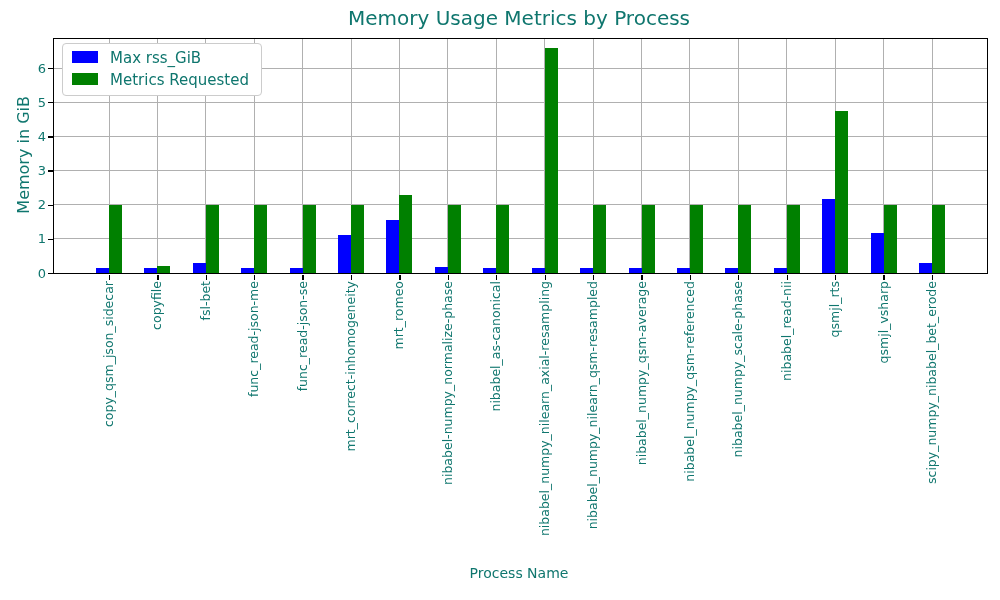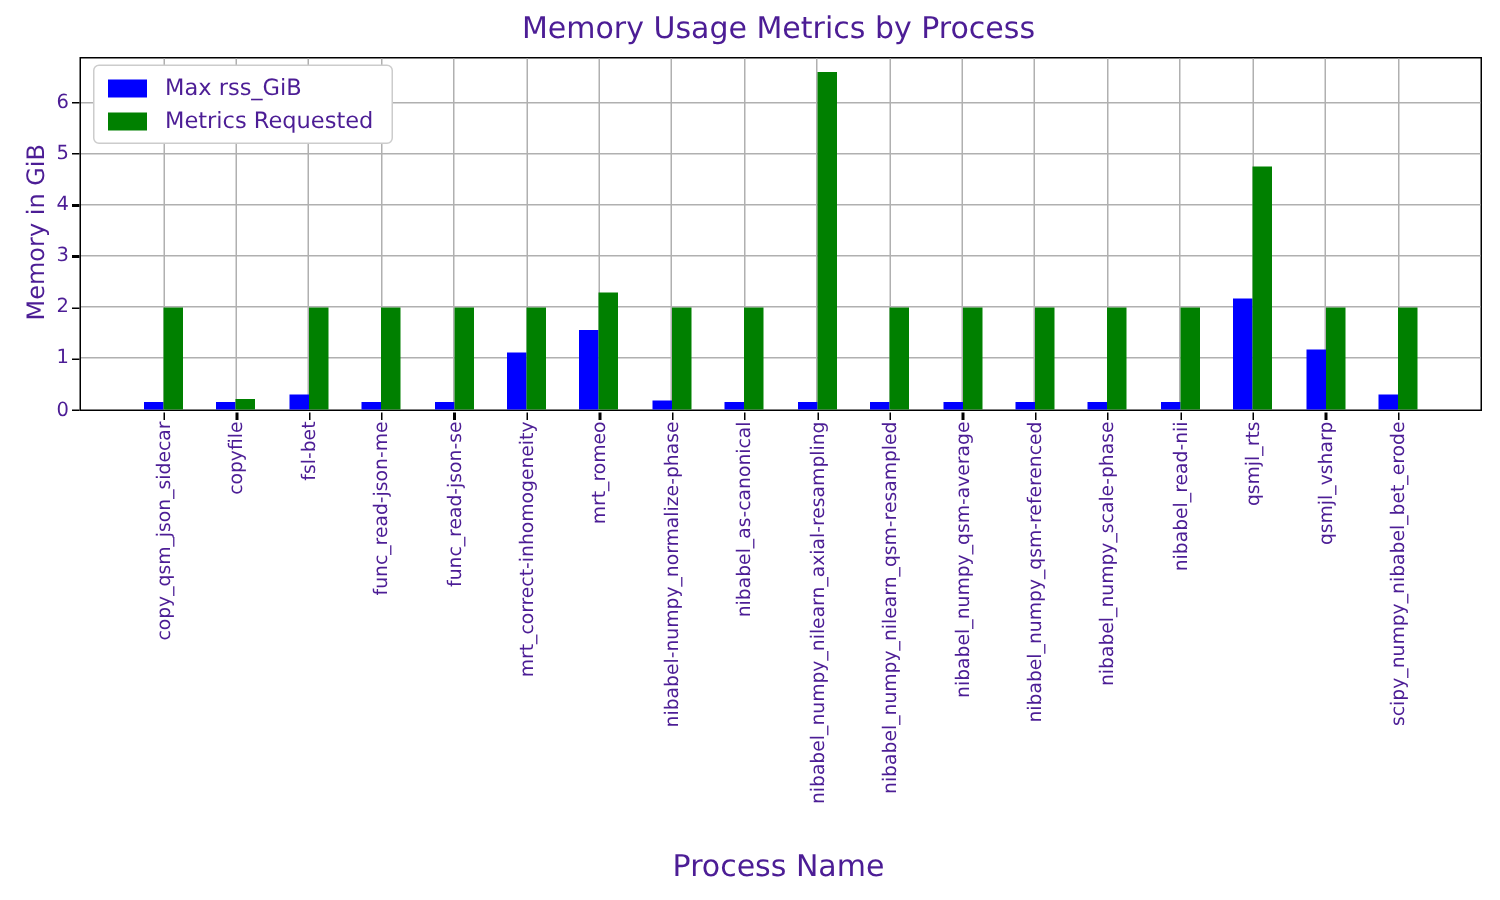--- a/index.html
+++ b/index.html
@@ -2,21 +2,21 @@
 <html><head>
 <meta charset="utf-8">
 <style>
   html, body { margin: 0; padding: 0; background: #fff; }
   #fig {
     position: relative;
     width: 1000px;
     height: 600px;
     background: #ffffff;
     font-family: "DejaVu Sans", "Liberation Sans", sans-serif;
-    color: #4c1d95;
+    color: #0f766e;
     overflow: hidden;
   }
   .chart-title {
     position: absolute;
     left: 519px; top: 6px;
     transform: translateX(-50%);
     font-size: 20px;
     white-space: nowrap;
   }
   .plot {
@@ -72,36 +72,36 @@
     writing-mode: vertical-rl;
     transform: rotate(180deg);
     font-size: 16px;
     line-height: 1;
     white-space: nowrap;
   }
   .xlabel {
     position: absolute;
     left: 519px; top: 565px;
     transform: translateX(-50%);
-    font-size: 20px;
+    font-size: 14px;
     white-space: nowrap;
   }
   .legend {
     position: absolute;
     left: 8px; top: 4px;
     background: #fff;
     border: 1px solid #cccccc;
     border-radius: 4px;
     padding: 7px 12px 7px 9px;
     display: flex;
     flex-direction: column;
     gap: 7px;
     z-index: 10;
   }
-  .legend-row { display: flex; align-items: center; gap: 12px; }
+  .legend-row { display: flex; align-items: flex-start; gap: 12px; }
   .swatch { display: inline-block; width: 26px; height: 12px; }
   .legend-label { font-size: 15px; line-height: 1; white-space: nowrap; }
 </style>
 </head>
 <body>
 
 <div id="fig">
   <div class="chart-title">Memory Usage Metrics by Process</div>
 
   <div class="ylabel-wrap">

